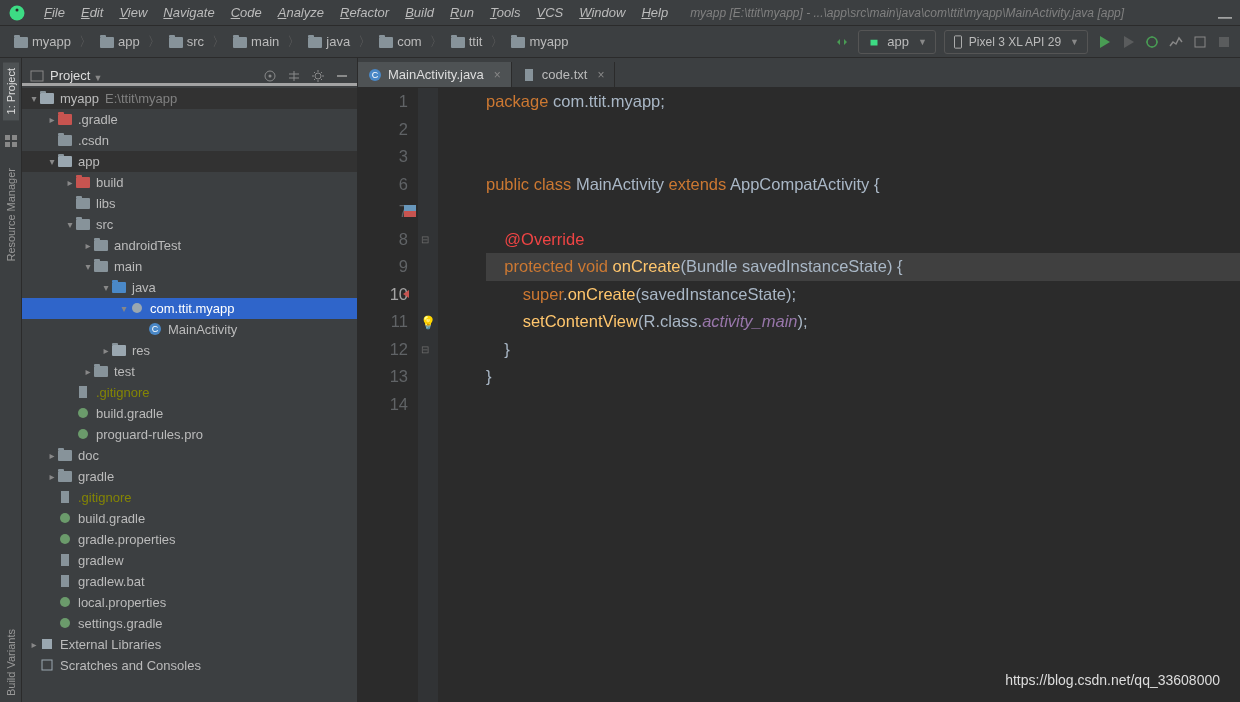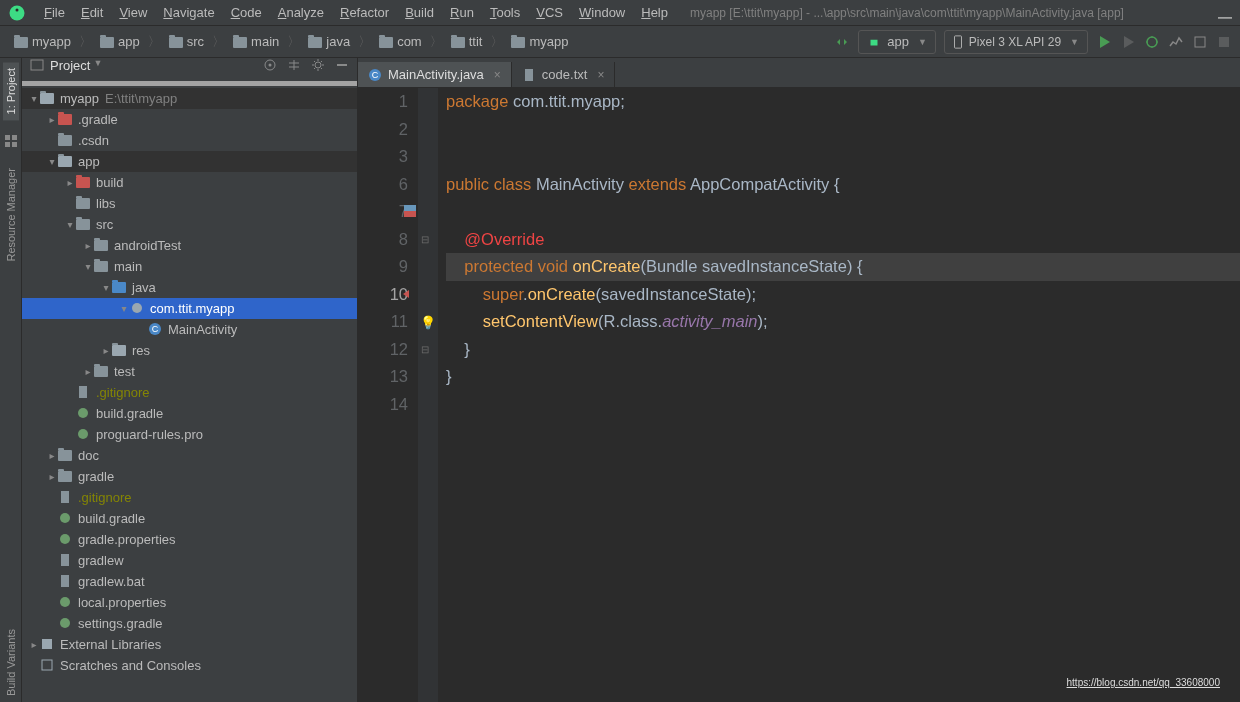--- a/index.html
+++ b/index.html
@@ -1,19 +1,19 @@
 <!DOCTYPE html>
 <html><head>
 <meta charset="utf-8">
 <style>
 * { margin: 0; padding: 0; box-sizing: border-box; font-family: 'Segoe UI', Arial, sans-serif; }
 body { background: #3c3f41; color: #bbbbbb; font-size: 13px; width: 1240px; height: 702px; overflow: hidden; position: relative; }
 
 
-.menubar { height: 26px; background: #3c3f41; display: flex; align-items: center; padding: 12px 8px; border-bottom: 1px solid #2b2b2b; }
+.menubar { height: 26px; background: #3c3f41; display: flex; align-items: center; padding: 12px 8px; border-bottom: 1px solid #2b2b2b; font-style: italic; }
 .menubar .logo { width: 18px; height: 18px; margin-right: 10px; }
 .menubar .menu-item { padding: 2px 8px; cursor: pointer; color: #bbbbbb; }
 .menubar .menu-item u { text-decoration: underline; }
 .menubar .title-path { margin-left: 14px; color: #808080; font-size: 12px; flex: 1; overflow: hidden; white-space: nowrap; }
 .menubar .win-icon { width: 14px; height: 14px; margin-left: 4px; }
 
 
 .toolbar { height: 32px; background: #3c3f41; display: flex; align-items: center; padding: 0 8px; border-bottom: 1px solid #2b2b2b; }
 .breadcrumb { display: flex; align-items: center; gap: 0; }
 .breadcrumb .crumb { display: flex; align-items: center; gap: 4px; padding: 2px 6px; color: #bbbbbb; font-size: 13px; }
@@ -25,21 +25,21 @@
 
 
 .main { display: flex; height: calc(702px - 58px); }
 .sideleft { width: 22px; background: #3c3f41; border-right: 1px solid #2b2b2b; display: flex; flex-direction: column; align-items: center; padding-top: 4px; gap: 14px; }
 .sideleft .vtab { writing-mode: vertical-rl; transform: rotate(180deg); font-size: 11px; color: #999; padding: 6px 2px; cursor: pointer; }
 .sideleft .vtab.active { background: #4e5254; color: #ddd; }
 .sideleft .ricn { width:14px; height:14px; }
 
 
 .project-panel { width: 336px; background: #3c3f41; border-right: 1px solid #2b2b2b; display: flex; flex-direction: column; }
-.panel-header { height: 28px; display: flex; align-items: flex-start; padding: 0 8px; border-bottom: 5px solid #a3a3a3; }
+.panel-header { height: 28px; display: flex; align-items: flex-end; padding: 0 8px; border-bottom: 3px solid #a3a3a3; }
 .panel-header .ptitle { font-weight: 500; color: #ddd; margin-left: 6px; }
 .panel-header .spacer { flex: 1; }
 .panel-header .hicon { width: 14px; height: 14px; margin-left: 10px; cursor: pointer; opacity: 0.7; }
 
 .tree { flex: 1; overflow-y: auto; padding: 2px 0; font-size: 13px; }
 .tree-row { display: flex; align-items: center; height: 21px; padding-right: 4px; cursor: pointer; color: #bbbbbb; white-space: nowrap; }
 .tree-row.selected { background: #2f65ca; color: #ffffff; }
 .tree-row.mod-root { background: #323232; font-weight: 500; }
 .tree-row .arrow { width: 12px; text-align: center; color: #888; font-size: 10px; }
 .tree-row .ticon { width: 16px; height: 16px; margin-right: 4px; flex-shrink: 0; }
@@ -53,31 +53,31 @@
 .tabs { height: 30px; display: flex; align-items: flex-end; background: #3c3f41; border-bottom: 1px solid #2b2b2b; }
 .tab { display: flex; align-items: center; gap: 6px; padding: 5px 10px; background: #3c3f41; border-right: 1px solid #2b2b2b; cursor: pointer; font-size: 13px; color: #bbbbbb; }
 .tab.active { background: #4e5254; color: #ddd; }
 .tab .close { color: #888; font-size: 12px; margin-left: 4px; }
 .editor-body { flex: 1; display: flex; font-family: 'JetBrains Mono','Consolas',monospace; font-size: 16.5px; line-height: 27.5px; }
 .gutter { width: 60px; text-align: right; padding-right: 10px; color: #606366; user-select: none; background: #2b2b2b; position: relative; }
 .gutter .ln { height: 27.5px; }
 .gutter .ln.hl { color: #a4a3a3; }
 .gutter-marks { width: 20px; background: #313335; position: relative; }
 .code { flex: 1; padding-left: 8px; color: #a9b7c6; background: #2b2b2b; position: relative; }
-.code .line { height: 27.5px; white-space: pre; }
+.code .line { height: 27.5px; white-space: pre; margin-left: 40px; }
 .code .line.current { background: #404040; }
 .kw { color: #cc7832; }
 .cls { color: #a9b7c6; }
 .ann { color: #ef4444; }
 .fn { color: #ffc66d; }
 .param { color: #a9b7c6; }
 .field { color: #9876aa; font-style: italic; }
 .dim { color: #808080; }
 
-.watermark { position: absolute; bottom: 14px; right: 20px; color: #ddd; font-size: 10px; text-decoration: underline; }
+.watermark { position: absolute; bottom: 14px; right: 20px; color: #ddd; font-size: 14px; }
 
 .cursor-highlight { position: absolute; width: 90px; height: 55px; border-radius: 50%; background: radial-gradient(circle, rgba(255,200,120,0.25) 0%, rgba(255,200,120,0) 70%); pointer-events: none; top: 280px; left: 800px; }
 .fold-mark { position:absolute; left:3px; color:#6b6b6b; font-size:10px; }
 .bulb { position:absolute; left: 2px; color:#d9a34a; font-size:13px; }
 .gutter-icon { position:absolute; right: 2px; }
 .chev-down { font-size: 9px; color: #888; margin-left: 3px; }
 .folder-icon{display:inline-block;width:14px;height:11px;background:#87939a;border-radius:1px;position:relative;margin-top:2px}
 .folder-icon::before{content:'';position:absolute;top:-2px;left:0;width:6px;height:2px;background:#87939a;border-radius:1px 1px 0 0}
 .folder-red{background:#c75450}.folder-red::before{background:#c75450}
 .folder-blue{background:#4a88c7}.folder-blue::before{background:#4a88c7}

